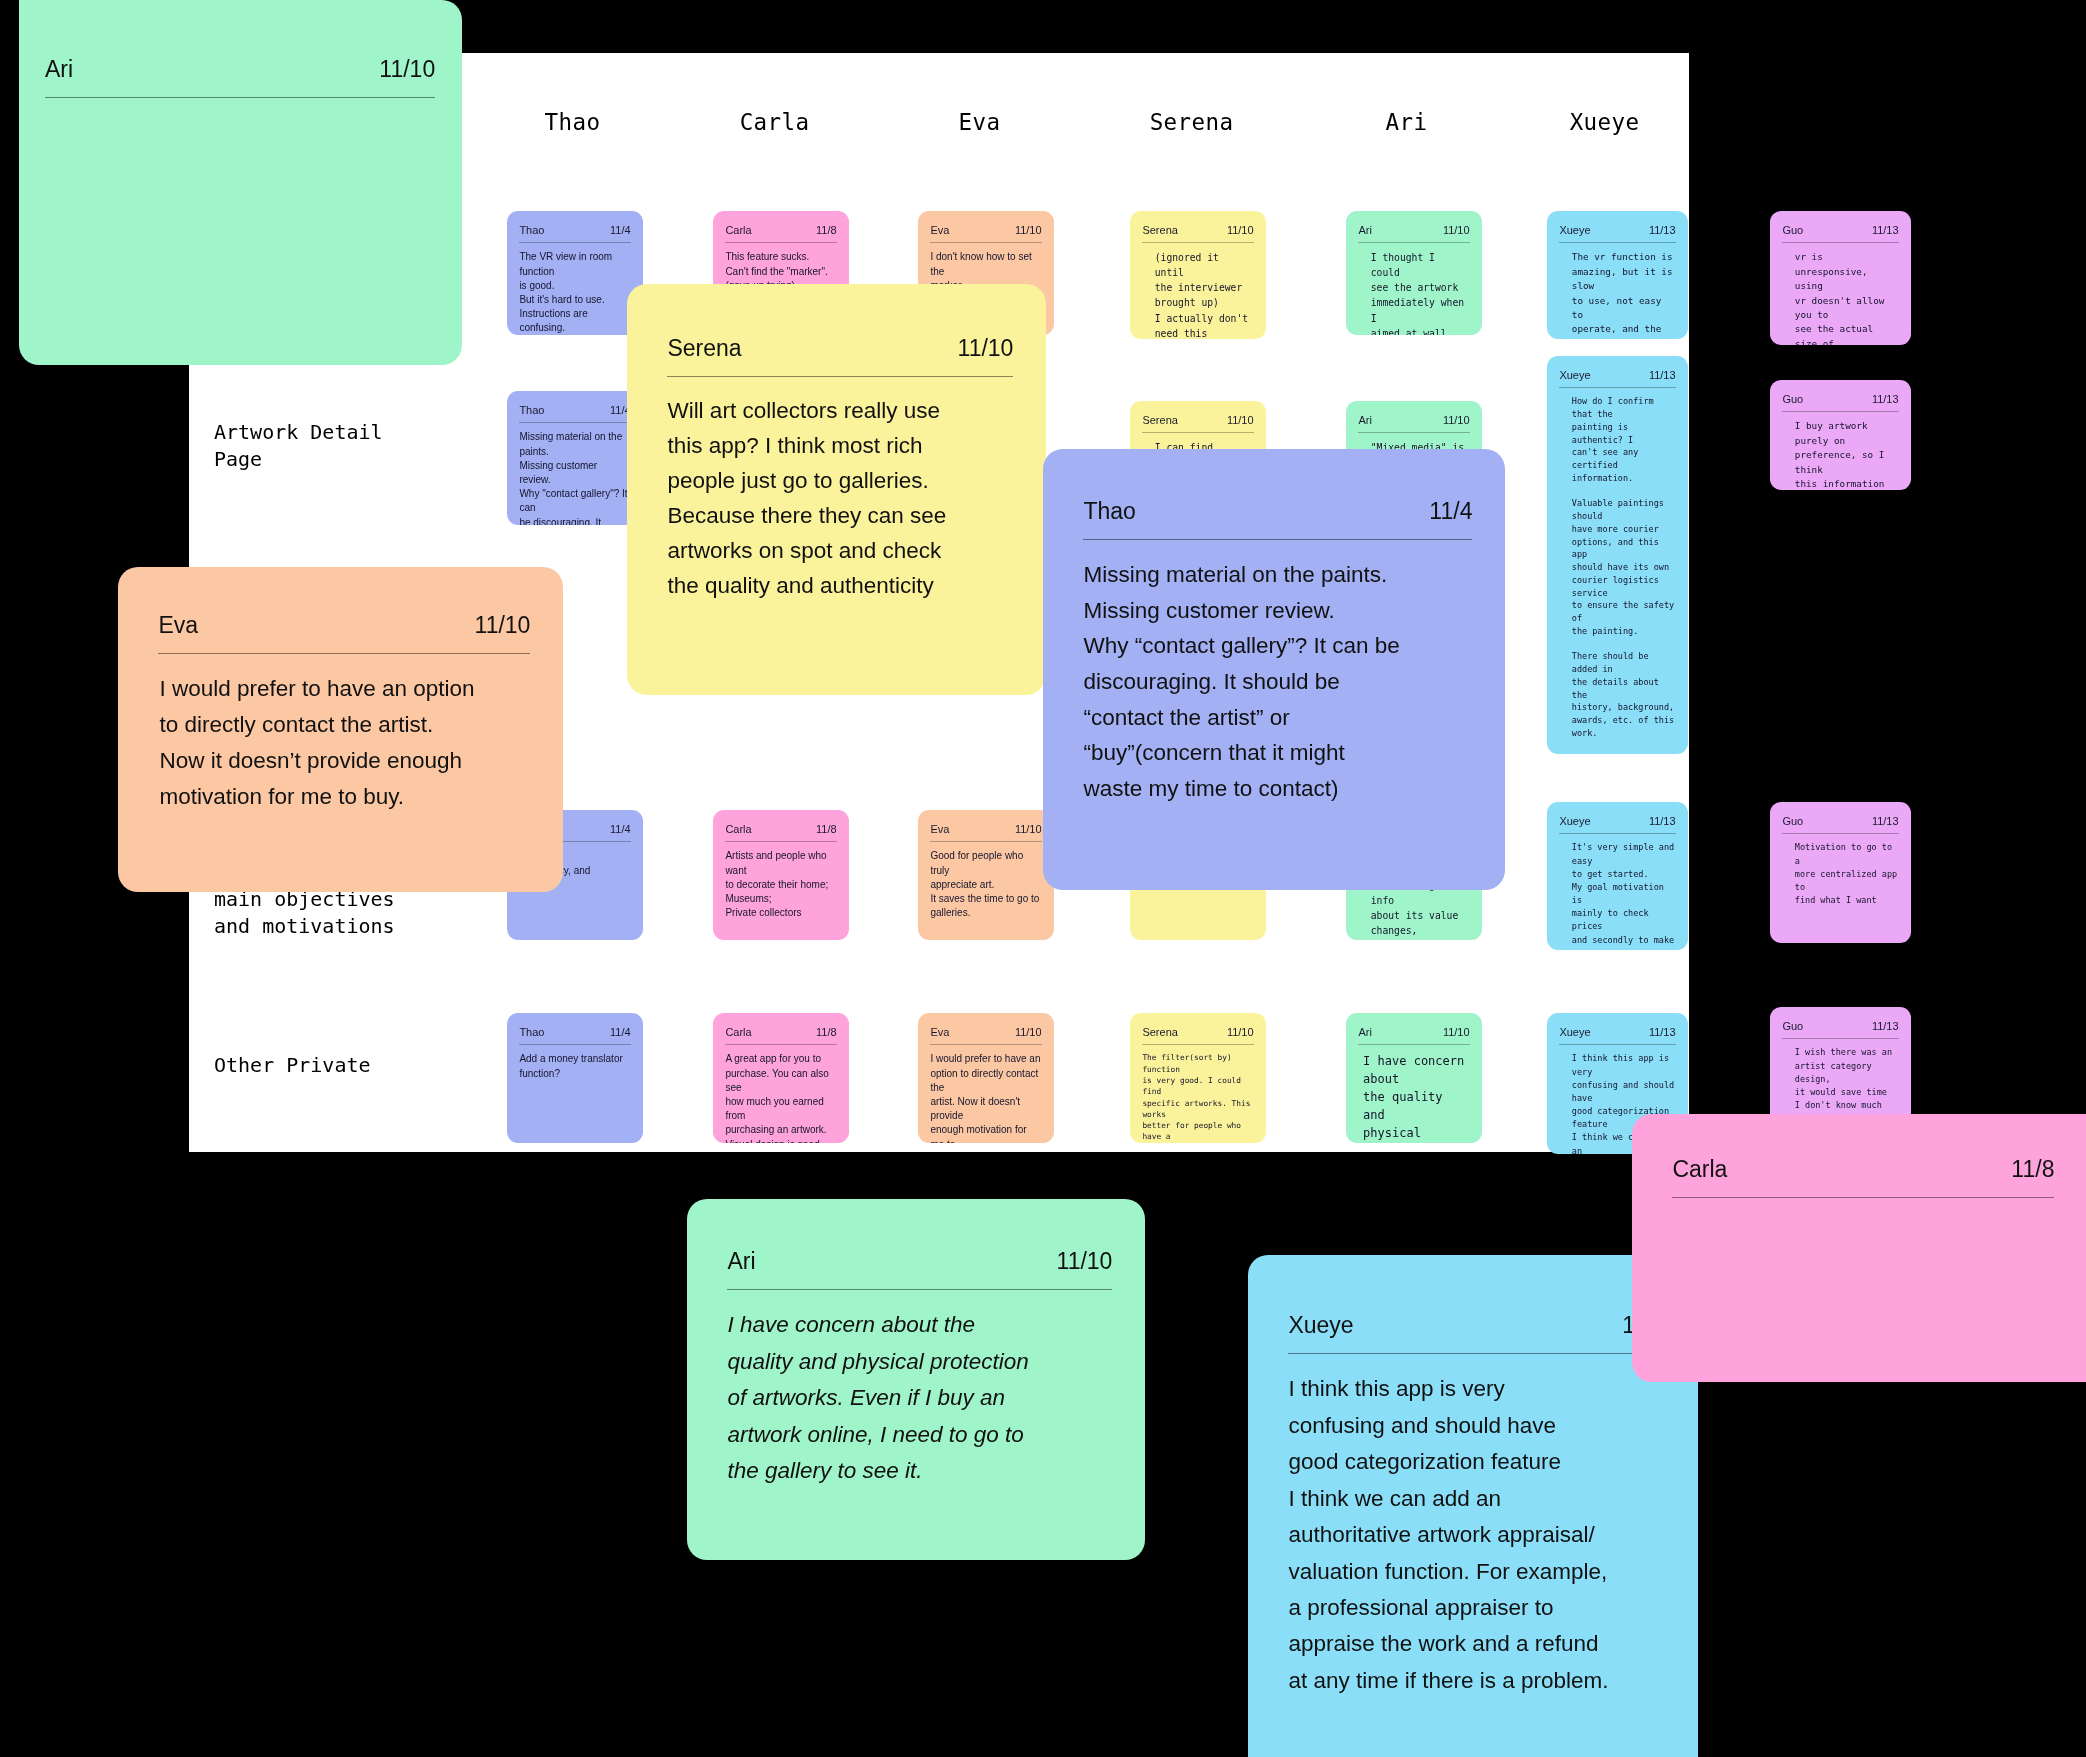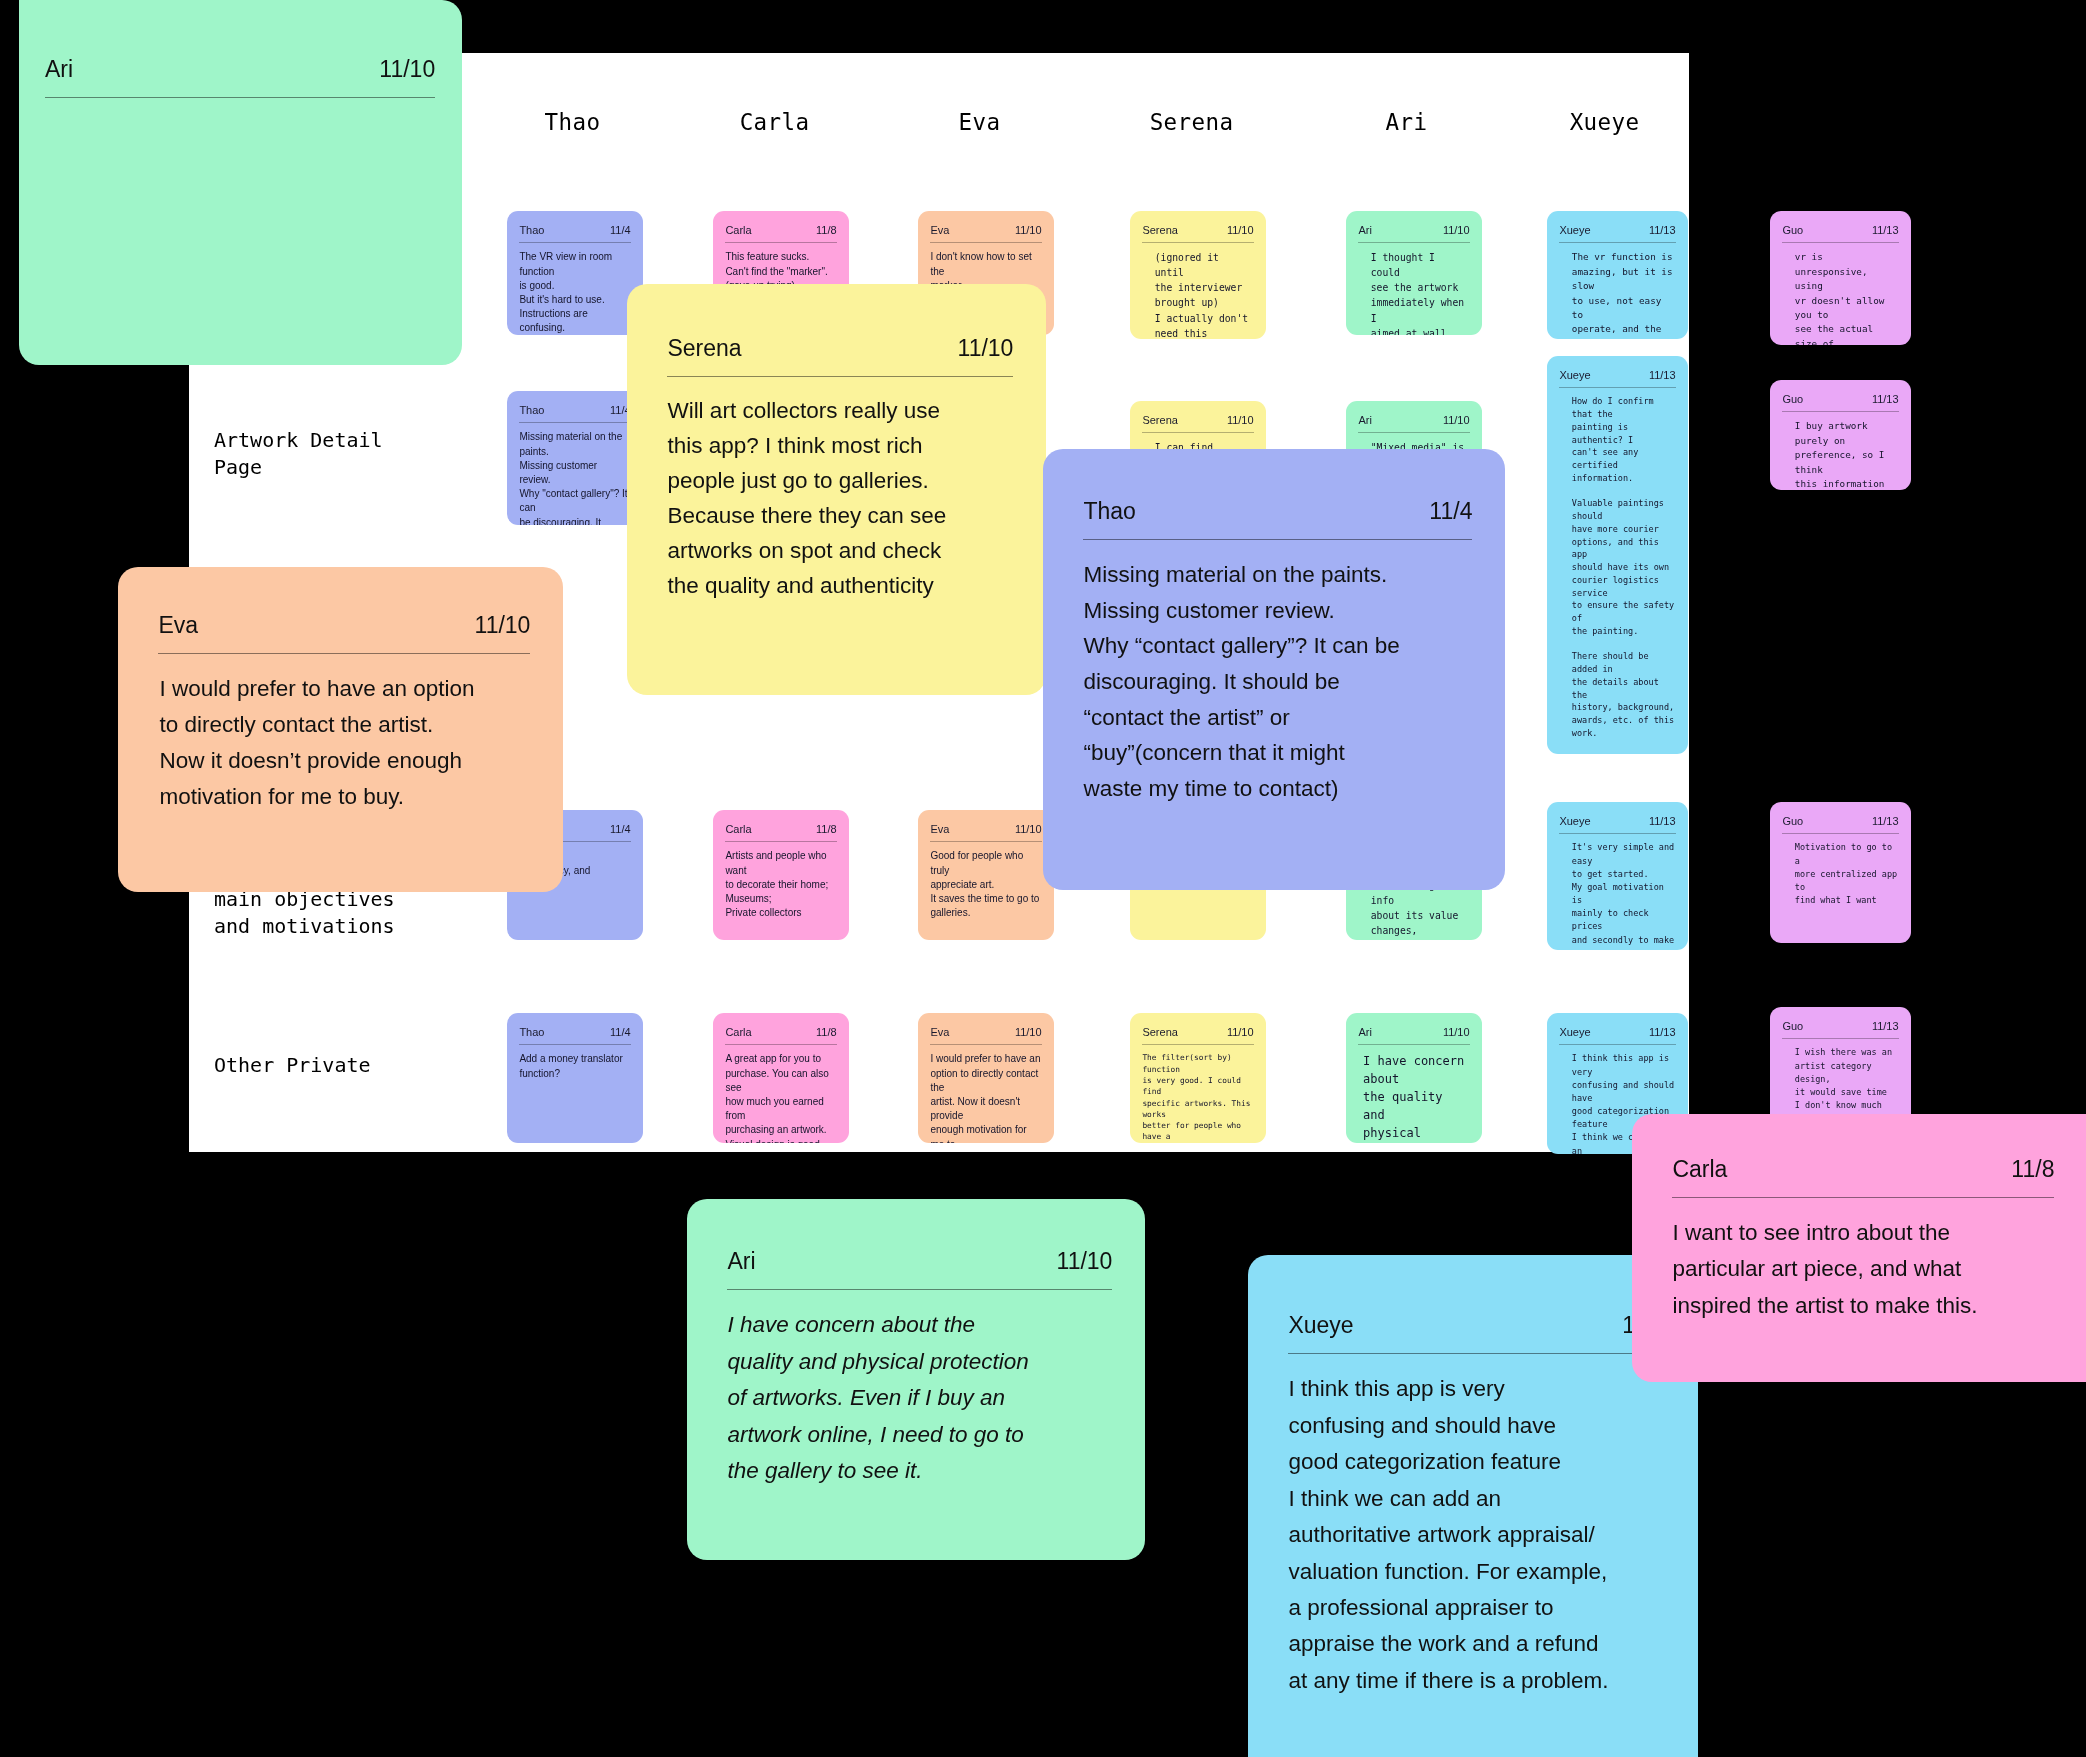--- a/index.html
+++ b/index.html
@@ -75,21 +75,21 @@
 <div id="board"></div>
 
 <div class="col-header" style="left:495px;">Thao</div>
 <div class="col-header" style="left:697px;">Carla</div>
 <div class="col-header" style="left:902px;">Eva</div>
 <div class="col-header" style="left:1114px;">Serena</div>
 <div class="col-header" style="left:1329px;">Ari</div>
 <div class="col-header" style="left:1527px;">Xueye</div>
 <div class="col-header" style="left:1751px;">Guo</div>
 
-<div class="row-label" style="left:214px;top:419px;margin-top:8px;">Artwork Detail
+<div class="row-label" style="left:214px;top:419px;">Artwork Detail
 Page</div>
 <div class="row-label" style="left:214px;top:886px;">main objectives
 and motivations</div>
 <div class="row-label" style="left:214px;top:1052px;">Other Private</div>
 
 <div class="note" style="left:507px;top:211px;width:136px;height:124px;background:#a3b0f4;">
   <div class="nhead">
     <span class="nname">Thao</span>
     <span class="ndate">11/4</span>
   </div>
@@ -516,17 +516,14 @@
 a professional appraiser to
 appraise the work and a refund
 at any time if there is a problem.</div>
 </div>
 
 <div class="card inset" style="left:1632px;top:1114px;width:455px;height:268px;background:#ffa3dd;border-top-right-radius:0;border-bottom-right-radius:0;">
   <div class="chead" style="margin-top:15.5px;">
     <span>Carla</span>
     <span>11/8</span>
   </div>
-  <div class="cbody" style="font-size:22.5px;line-height:1.62;">I want to see intro about the
-particular art piece, and what
-inspired the artist to make this.</div>
 </div>
 
 
 </body></html>

